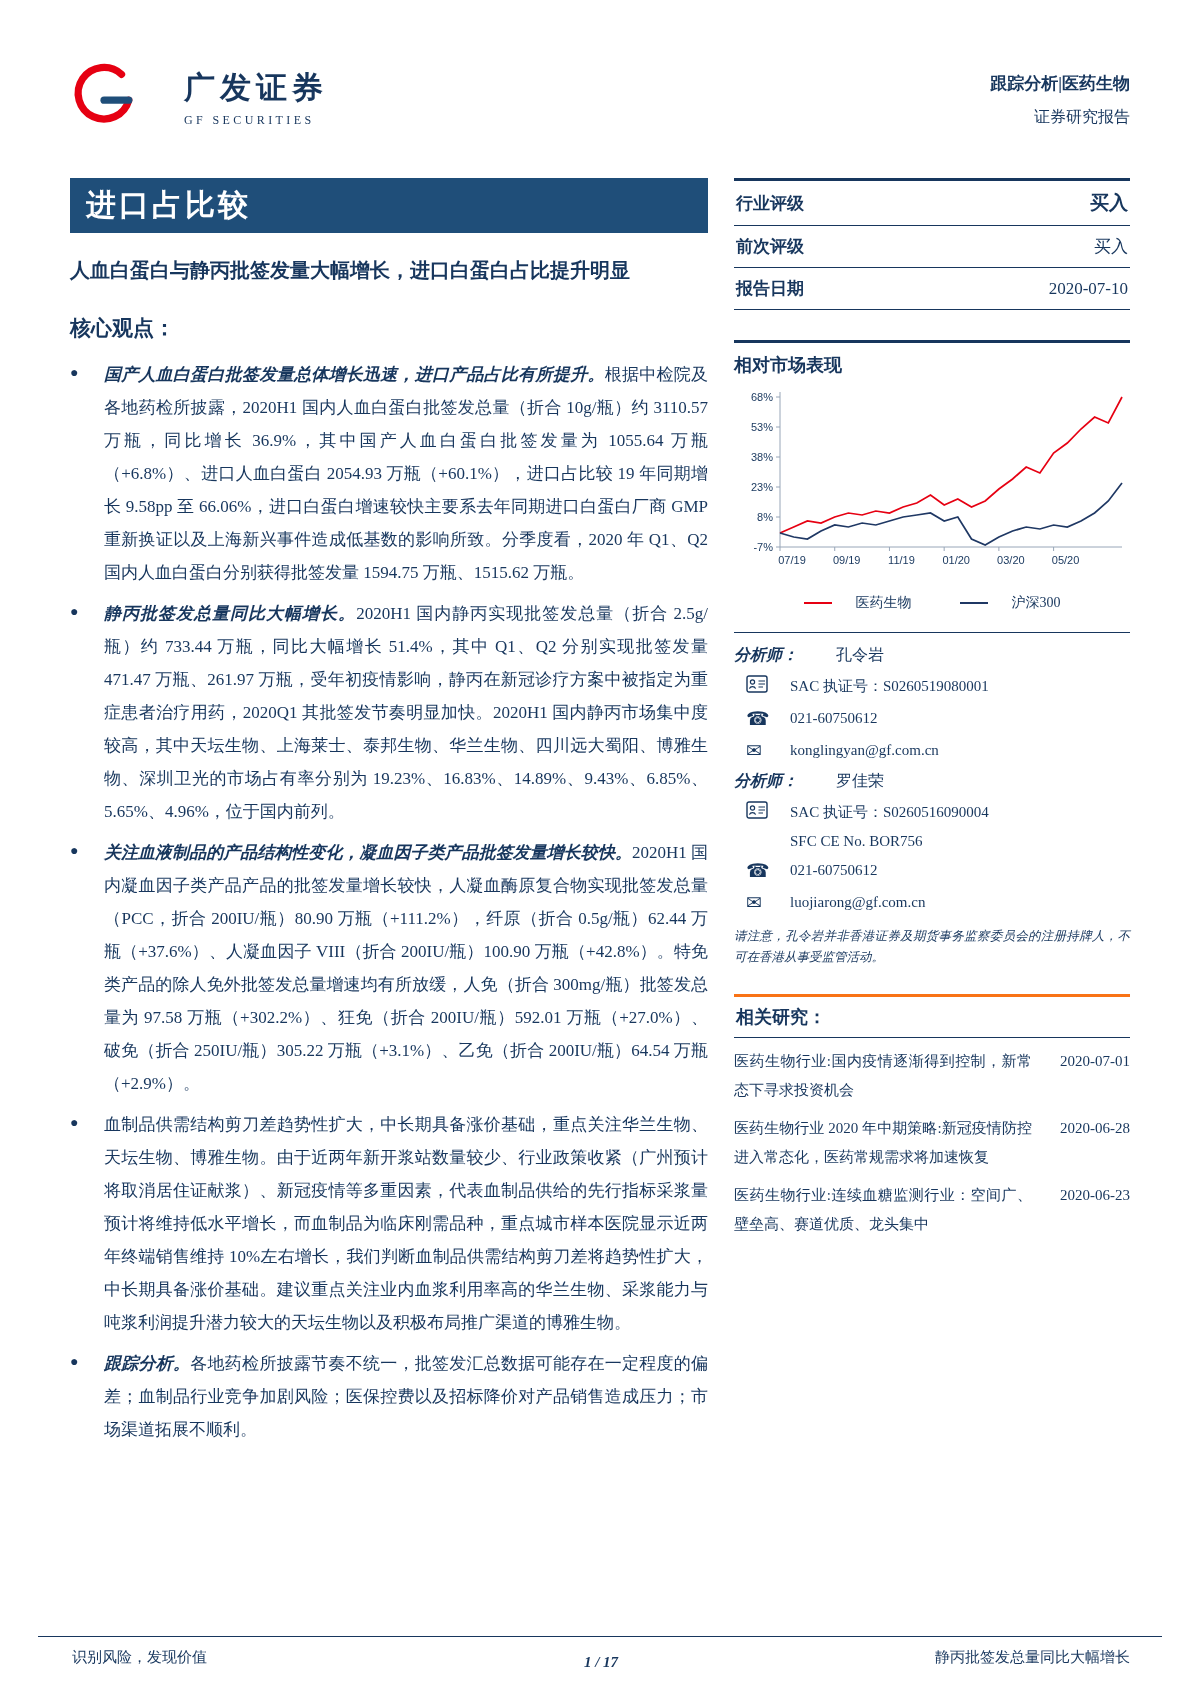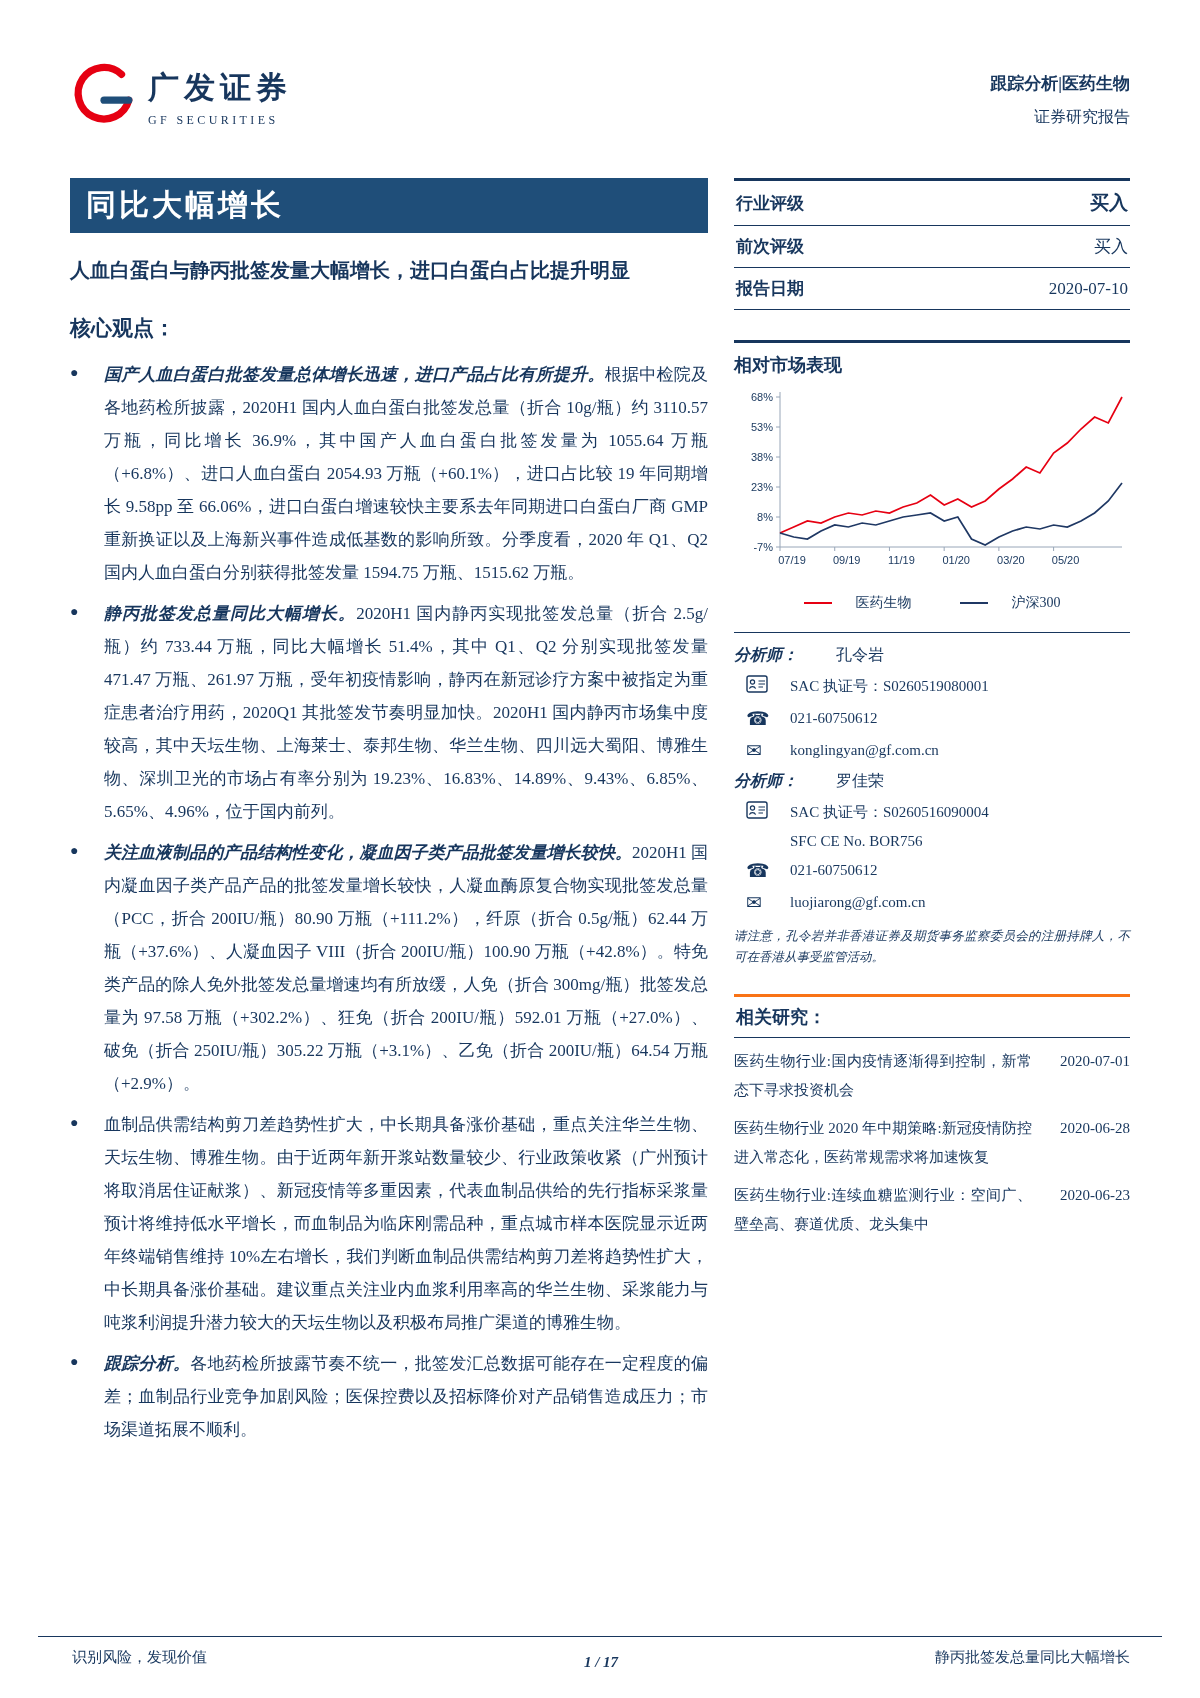--- a/index.html
+++ b/index.html
@@ -2,21 +2,21 @@
 <html><head>
 <meta charset="utf-8">
 <style>
   html,body{margin:0;padding:0;background:#ffffff;}
   .page{position:relative;width:1200px;height:1698px;background:#ffffff;overflow:hidden;
         font-family:"Liberation Serif","DejaVu Serif",serif;color:#17365d;}
 
   
   .header{position:absolute;top:62px;left:70px;right:70px;display:flex;justify-content:space-between;align-items:flex-start;}
   .brand{display:flex;align-items:center;gap:12px;}
-  .brand-text{display:flex;flex-direction:column;}
+  .brand-text{display:flex;flex-direction:column;margin-left:36px;}
   .brand-cn{font-size:31px;font-weight:bold;letter-spacing:5px;}
   .brand-en{font-size:12px;letter-spacing:3.4px;margin-top:4px;}
   .header-right{text-align:right;padding-top:10px;}
   .report-type{font-size:17px;font-weight:bold;}
   .report-category{font-size:16px;margin-top:12px;}
 
   
   .main{position:absolute;top:178px;left:70px;right:70px;display:flex;gap:26px;}
   .left-col{width:638px;flex:none;}
   .right-col{flex:1;min-width:0;}
@@ -88,21 +88,21 @@
       </span>
     </div>
     <div class="header-right">
       <div class="report-type">跟踪分析|医药生物</div>
       <div class="report-category">证券研究报告</div>
     </div>
   </div>
 
   <div class="main">
     <div class="left-col">
-      <div class="title-banner">同比大幅增长</div>
+      <div class="title-banner">进口占比较</div>
       <div class="subtitle">人血白蛋白与静丙批签发量大幅增长，进口白蛋白占比提升明显</div>
       <div class="core-heading">核心观点：</div>
       <div class="bullets" id="bullets">
           <div class="bullet">
             <span class="dot">●</span>
             <div class="bullet-text"><span class="lead">国产人血白蛋白批签发量总体增长迅速，进口产品占比有所提升。</span><span>根据中检院及各地药检所披露，2020H1 国内人血白蛋白批签发总量（折合 10g/瓶）约 3110.57 万瓶，同比增长 36.9%，其中国产人血白蛋白批签发量为 1055.64 万瓶（+6.8%）、进口人血白蛋白 2054.93 万瓶（+60.1%），进口占比较 19 年同期增长 9.58pp 至 66.06%，进口白蛋白增速较快主要系去年同期进口白蛋白厂商 GMP 重新换证以及上海新兴事件造成低基数的影响所致。分季度看，2020 年 Q1、Q2 国内人血白蛋白分别获得批签发量 1594.75 万瓶、1515.62 万瓶。</span></div>
           </div>
           <div class="bullet">
             <span class="dot">●</span>
             <div class="bullet-text"><span class="lead">静丙批签发总量同比大幅增长。</span><span>2020H1 国内静丙实现批签发总量（折合 2.5g/瓶）约 733.44 万瓶，同比大幅增长 51.4%，其中 Q1、Q2 分别实现批签发量 471.47 万瓶、261.97 万瓶，受年初疫情影响，静丙在新冠诊疗方案中被指定为重症患者治疗用药，2020Q1 其批签发节奏明显加快。2020H1 国内静丙市场集中度较高，其中天坛生物、上海莱士、泰邦生物、华兰生物、四川远大蜀阳、博雅生物、深圳卫光的市场占有率分别为 19.23%、16.83%、14.89%、9.43%、6.85%、5.65%、4.96%，位于国内前列。</span></div>

